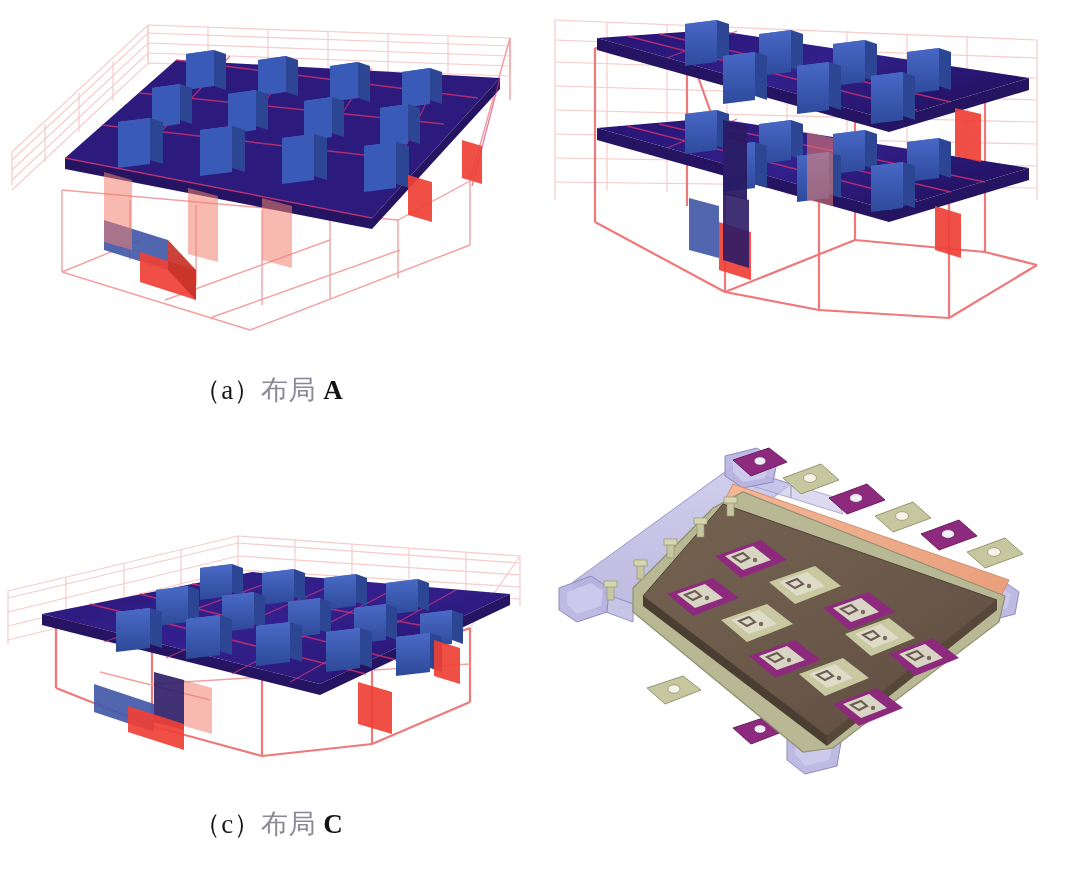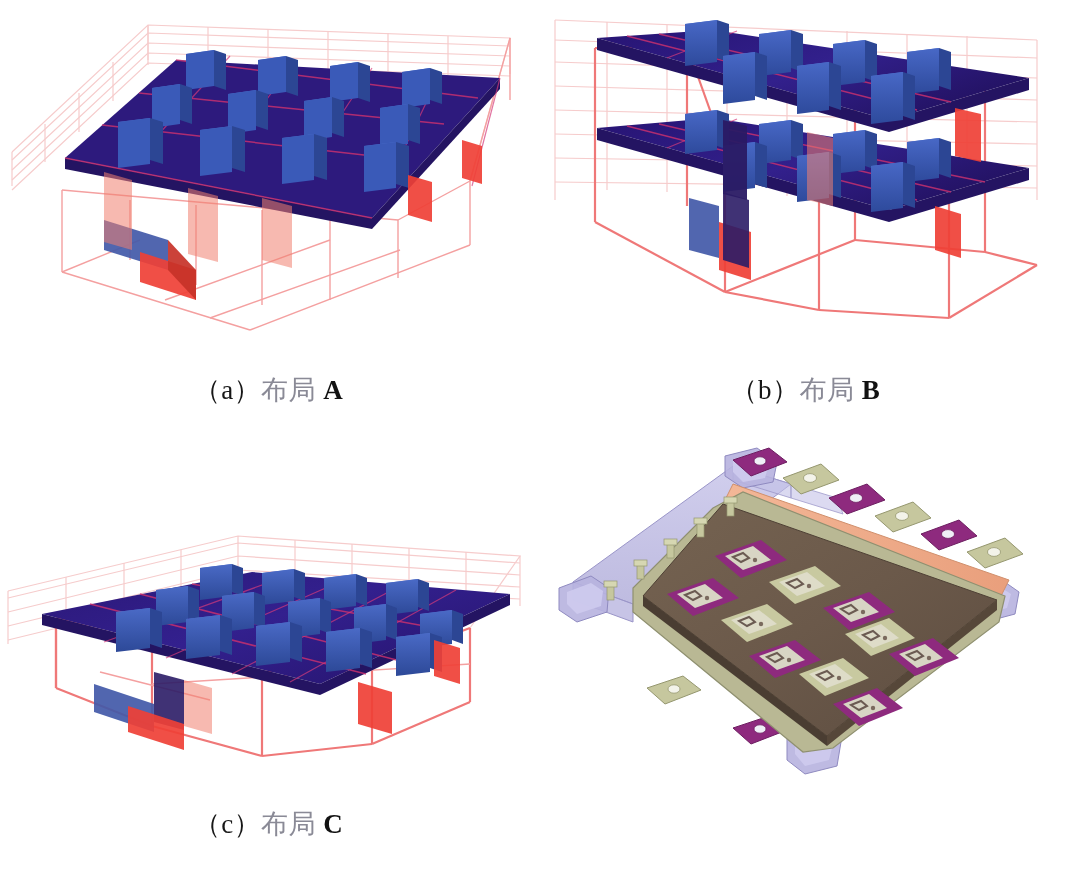--- a/index.html
+++ b/index.html
@@ -382,23 +382,20 @@
           <polygon fill="#2a1a64" opacity=".95" points="186,120 210,126 210,200 186,194"></polygon>
           <polygon class="redwall" points="270,132 296,138 296,206 270,200"></polygon>
           <polygon class="redplate" points="418,108 444,114 444,162 418,156"></polygon>
           <polygon class="blueplate" points="152,198 182,206 182,258 152,250"></polygon>
           <polygon class="redplate" points="182,222 214,232 214,280 182,270"></polygon>
           <polygon class="redplate" points="398,206 424,214 424,258 398,250"></polygon>
           <polygon fill="#2b1c66" opacity=".9" points="186,192 212,200 212,268 186,260"></polygon>
         </g>
       </svg>
     </div>
-    <div class="caption" id="cap-b">
-      <span class="tag">（b）</span><span class="cn">布局</span>&nbsp;<span class="lat">B</span>
-    </div>
   </div>
 
   <div class="panel" id="panel-c">
     <div class="fig">
       <svg viewBox="0 0 537 360" xmlns="http://www.w3.org/2000/svg">
         <defs>
           <linearGradient id="cSlab" x1="0" y1="0" x2="1" y2="0.8">
             <stop offset="0" stop-color="#2b1878"></stop>
               <stop offset="0.5" stop-color="#33208e"></stop>
               <stop offset="1" stop-color="#271570"></stop>

